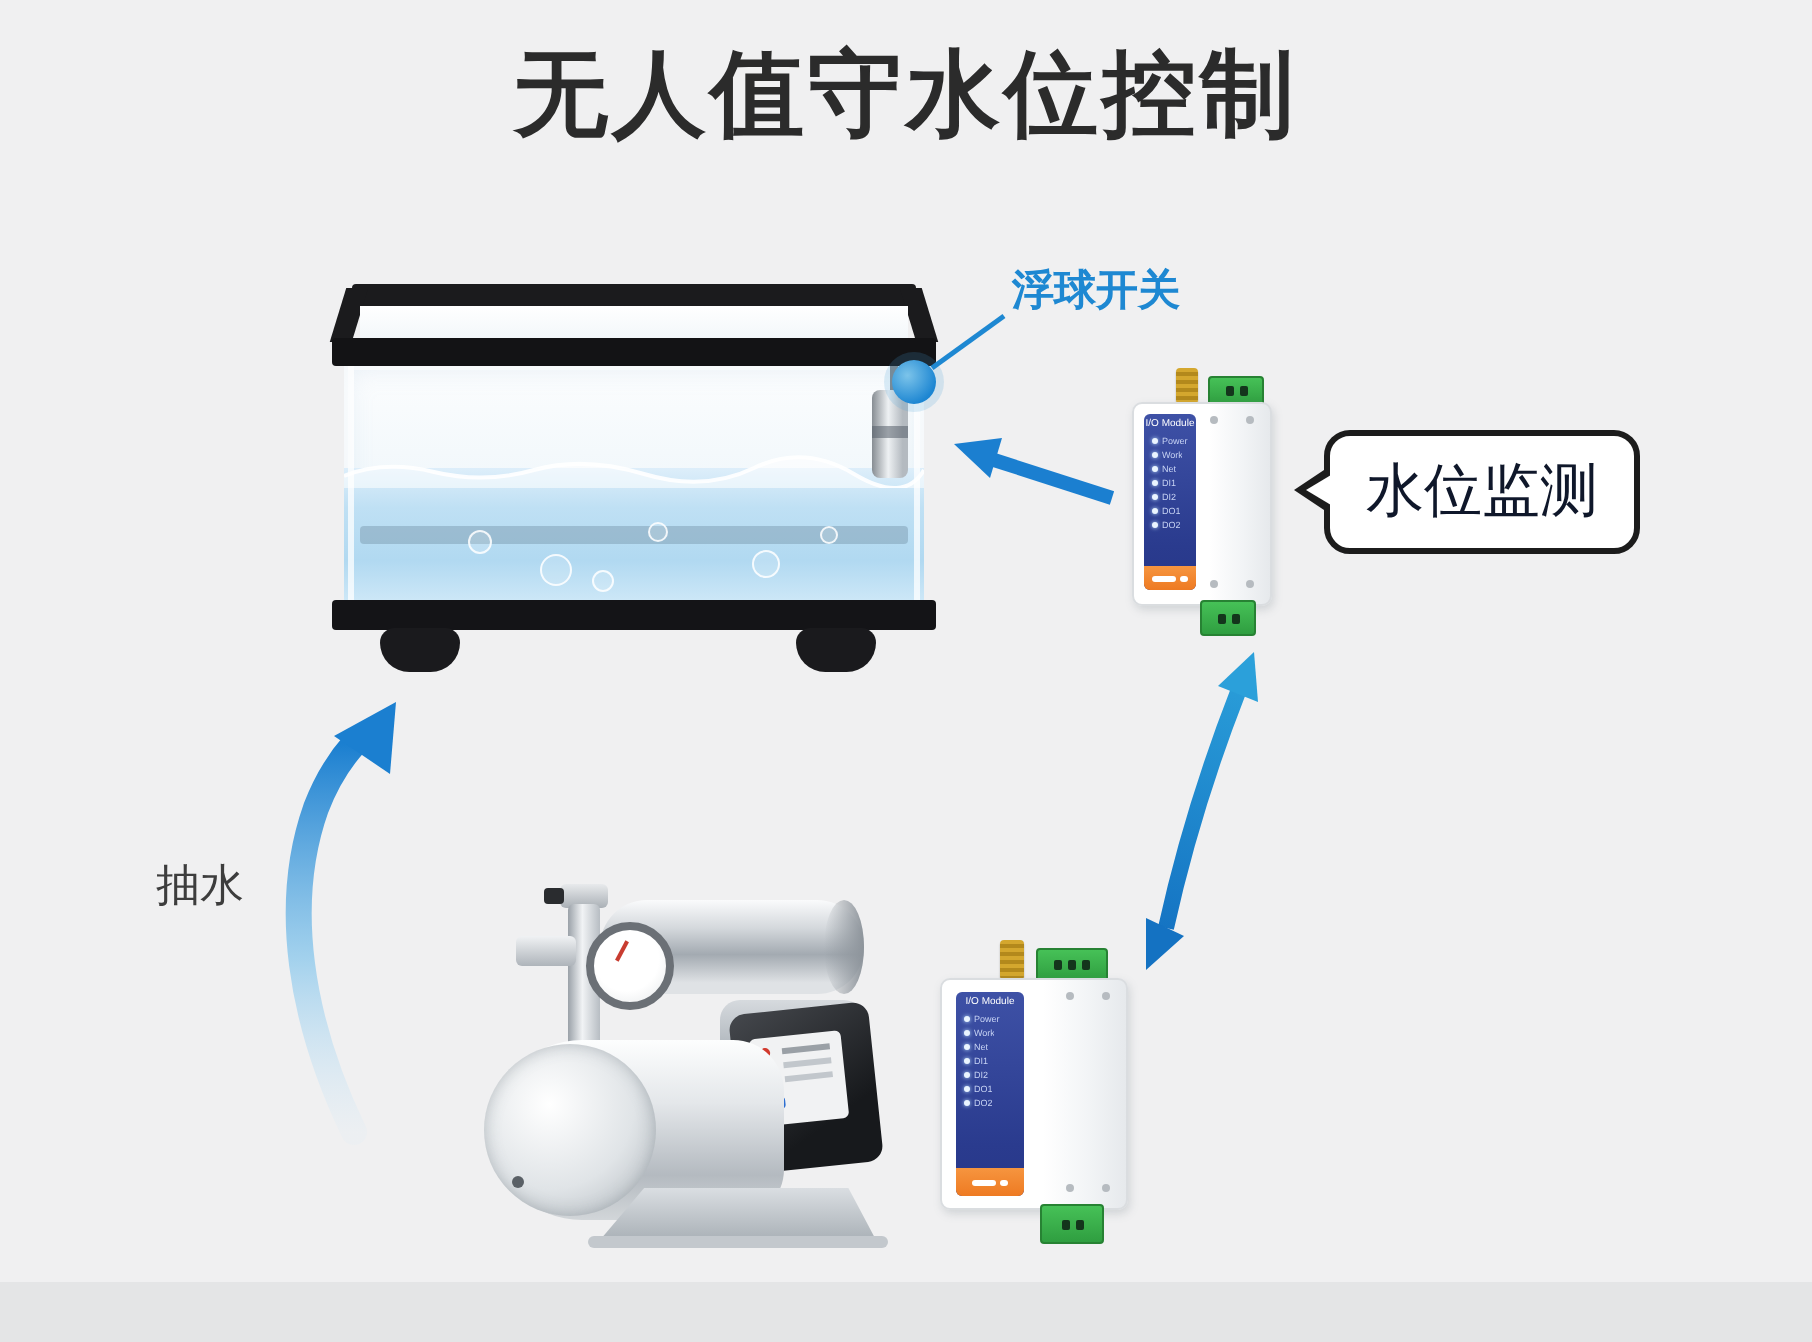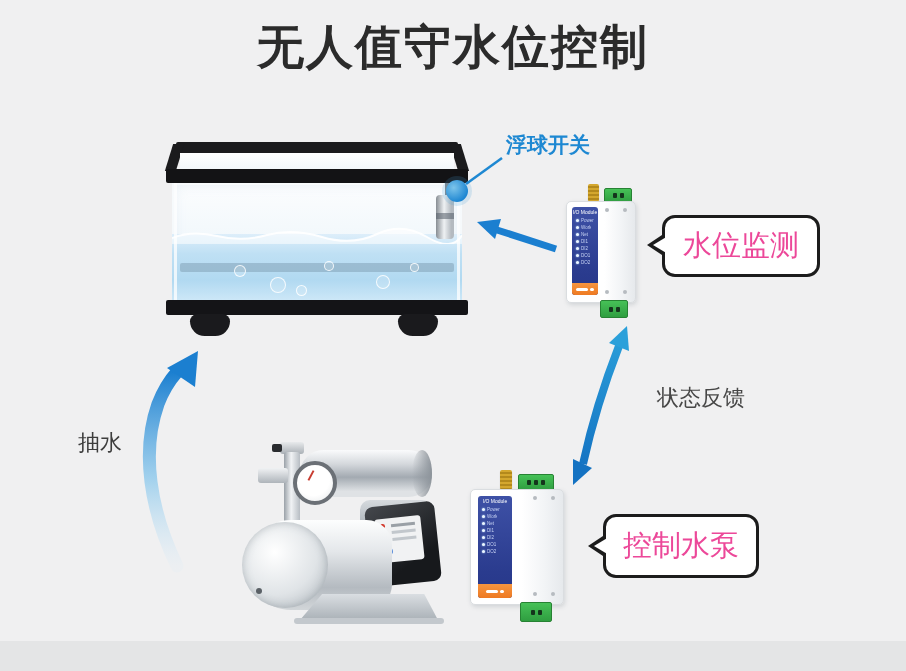--- a/index.html
+++ b/index.html
@@ -91,21 +91,21 @@
     display:flex;align-items:center;justify-content:center;gap:2px;}
   .mod-upper .brand{height:12px;}
   .mod-lower .brand{height:14px;}
   .brand i{display:block;background:#fff;border-radius:2px;}
   .brand .m1{width:12px;height:3px;}
   .brand .m2{width:4px;height:3px;}
   .screw{position:absolute;width:4px;height:4px;border-radius:50%;background:#b6bbc0;}
   .sc1{right:8px;top:6px;} .sc2{right:8px;bottom:8px;} .sc3{right:26px;top:6px;} .sc4{right:26px;bottom:8px;}
   
   .callout{position:absolute;background:#fff;border:3px solid #1c1c1c;border-radius:13px;z-index:6;
-    display:flex;align-items:center;justify-content:center;color:#ec4899;}
+    display:flex;align-items:center;justify-content:center;color:#0f172a;}
   .callout::before{content:"";position:absolute;left:-18px;
     border-top:12px solid transparent;border-bottom:12px solid transparent;border-right:18px solid #1c1c1c;}
   .callout::after{content:"";position:absolute;left:-12px;
     border-top:9px solid transparent;border-bottom:9px solid transparent;border-right:15px solid #ffffff;}
   .co-monitor{left:662px;top:215px;width:152px;height:56px;font-size:29px;}
   .co-monitor::before{top:15px;} .co-monitor::after{top:18px;}
   .co-pump{left:603px;top:514px;width:150px;height:58px;font-size:29px;}
   .co-pump::before{top:17px;} .co-pump::after{top:20px;}
   
   .pump{position:absolute;left:238px;top:438px;width:205px;height:190px;z-index:2;}
@@ -314,25 +314,21 @@
     </div>
     <div class="terminal t-bot">
         <i></i>
         <i></i>
       </div>
   </div>
 
   <div class="callout co-monitor">
     <span>水位监测</span>
   </div>
-  <div class="callout co-pump">
-    <span>控制水泵</span>
-  </div>
-
-  <div class="label-feedback">状态反馈</div>
+
   <div class="label-pumping">抽水</div>
 
   <div class="pump">
     <div class="p-valve"></div>
     <div class="p-pipe"></div>
     <div class="p-tee"></div>
     <div class="p-tank"></div>
     <div class="p-motor"></div>
     <div class="p-box">
       <div class="p-box-label">

